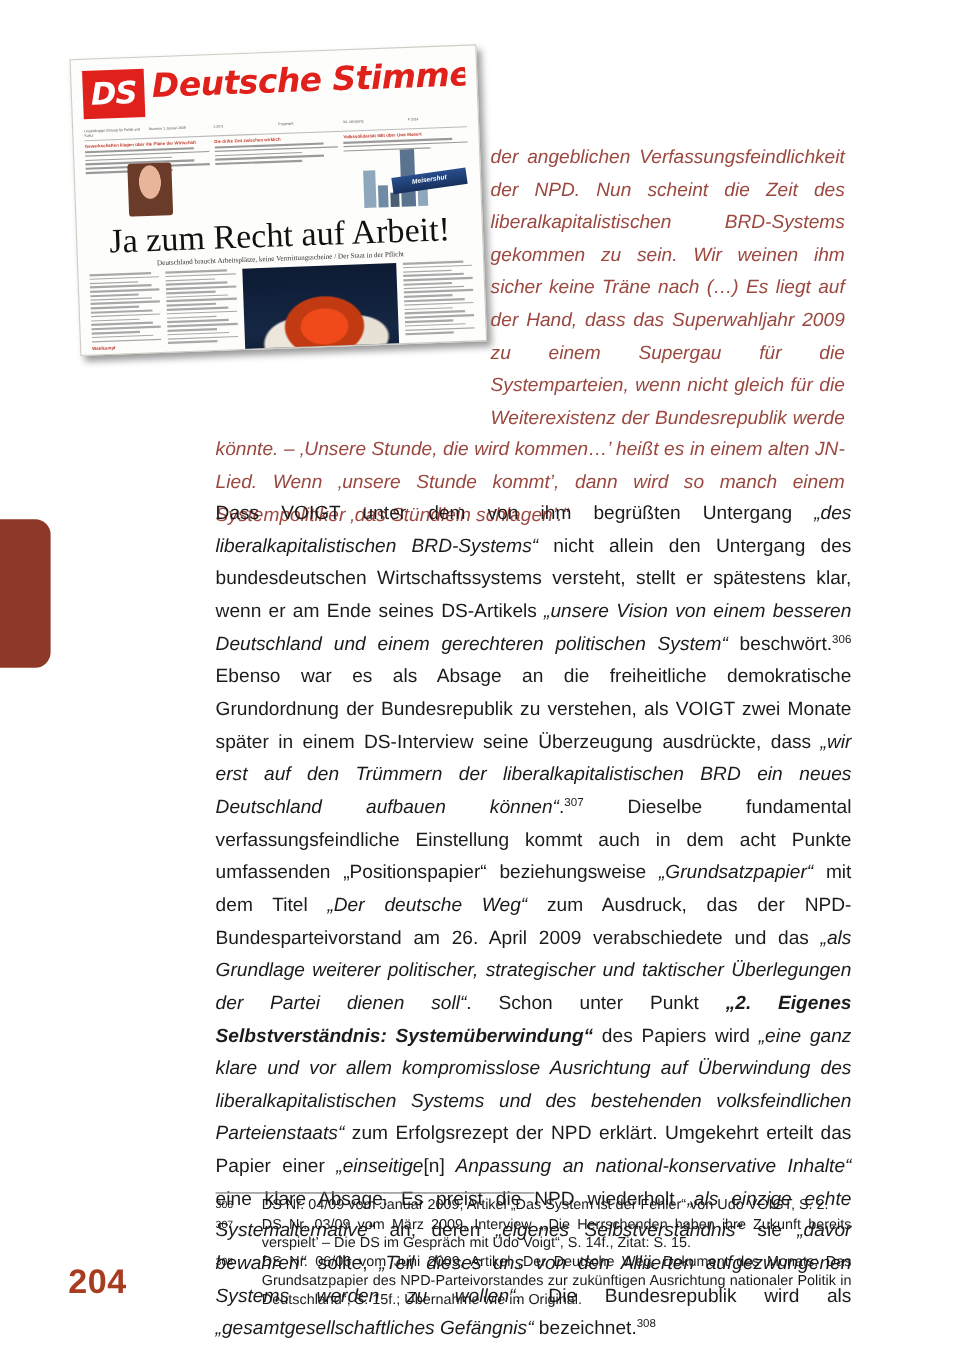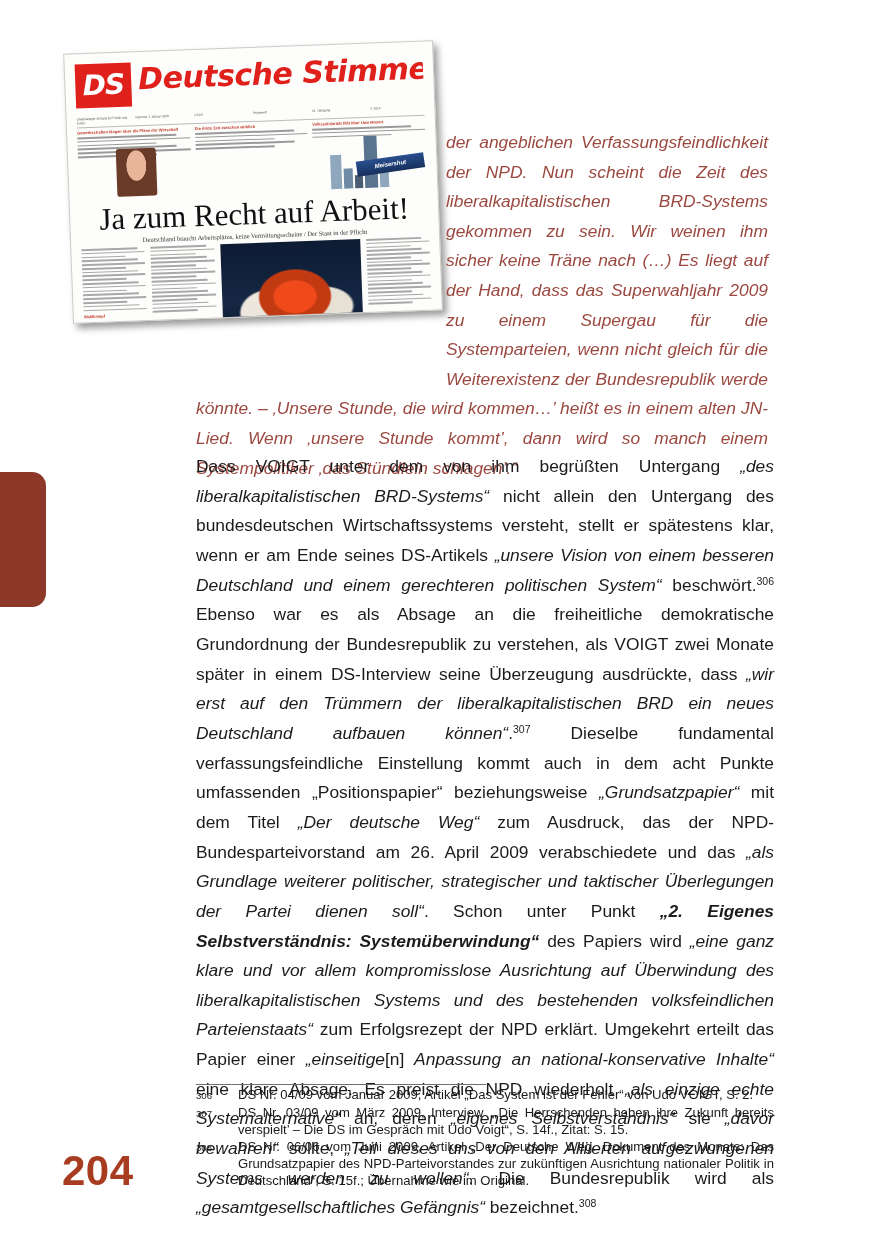--- a/index.html
+++ b/index.html
@@ -182,21 +182,21 @@
     flex: 1 1 auto;
     text-align: justify;
     text-align-last: left;
   }
 
   
   #folio {
     position: absolute;
     left: 62px;
     top: 1147px;
-    font-size: 42px;
+    font-size: 31px;
     font-weight: bold;
     color: #a83c21;
     letter-spacing: 0.5px;
   }
 </style>
 </head>
 <body>
 
 <div id="margin-tab"></div>
 

